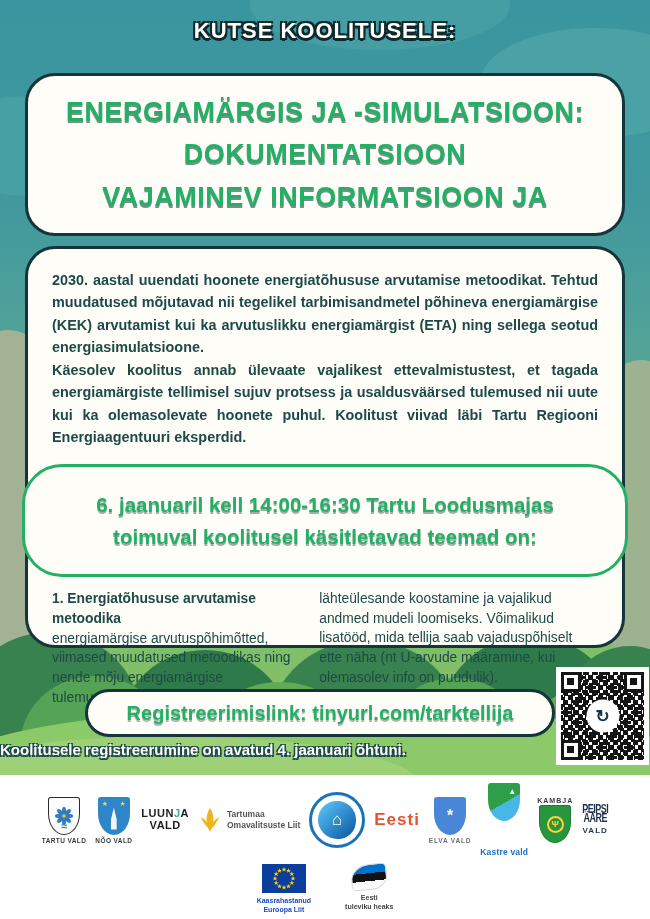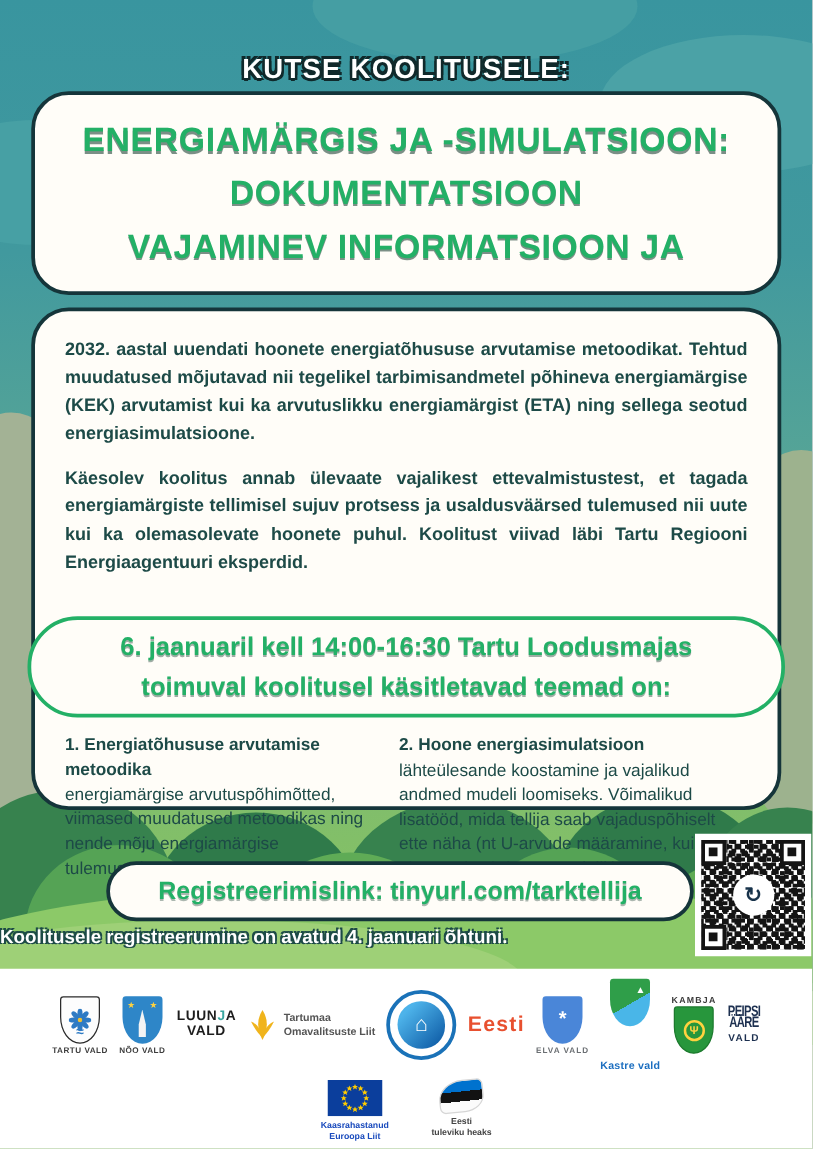--- a/index.html
+++ b/index.html
@@ -22,35 +22,35 @@
   .b4{ left:440px; top:636px; width:180px; height:170px; background:#2f7a4a; }
   .b5{ left:560px; top:646px; width:140px; height:150px; background:#37824e; }
   .b6{ left:20px; top:676px; width:150px; height:140px; background:#55a355; }
   .b7{ left:200px; top:682px; width:160px; height:140px; background:#5fab56; }
   .b8{ left:380px; top:678px; width:150px; height:140px; background:#55a355; }
   .b9{ left:520px; top:688px; width:140px; height:130px; background:#5fab56; }
   .ground{ position:absolute; left:-60px; top:706px; width:770px; height:130px; background:#8cc968; border-radius:50% 50% 0 0; }
   .ground2{ position:absolute; left:-80px; top:736px; width:500px; height:100px; background:#9ed077; border-radius:50% 50% 0 0; }
 
   .kicker{
-    position:absolute; top:42px; left:0; width:100%; text-align:center; z-index:3;
+    position:absolute; top:18px; left:0; width:100%; text-align:center; z-index:3;
     color:#fff; font-size:22px; font-weight:800; letter-spacing:1px;
     text-shadow:-2px -2px 0 #10292b, 2px -2px 0 #10292b, -2px 2px 0 #10292b, 2px 2px 0 #10292b, 0 3px 0 #10292b;
   }
   .card{ position:absolute; background:#fffdf8; border:3px solid #15353a; z-index:2;align-items:center; }
   .title-card{ left:25px; top:73px; width:600px; height:163px; border-radius:30px;
     display:flex; flex-direction:column; justify-content:center; text-align:center; }
   .title-line{ display:block; color:#23b066; font-size:27px; font-weight:800; line-height:1.58; letter-spacing:.5px;
     text-shadow:0 2px 0 rgba(14,52,40,.55); }
   .main-card{ left:25px; top:246px; width:600px; height:402px; border-radius:30px; padding:20px 24px 16px; }
   .para{ color:#1d4a47; font-size:14.4px; font-weight:600; line-height:1.56; text-align:justify; }
-  .para + .para{ margin-top:13px; }
+  .para + .para{ }
   .session-pill{
-    margin:31px -30px 0; background:#fffdf8; border:3px solid #23b066; border-radius:40px;
-    padding:6px 8px; text-align:center;
+    margin:15px -30px 0; background:#fffdf8; border:3px solid #23b066; border-radius:40px;
+    padding:22px 8px; text-align:center;
   }
   .session-line{ display:block; color:#23b066; font-size:20.5px; font-weight:800; line-height:1.55;
     text-shadow:0 1.5px 0 rgba(14,52,40,.4); }
   .topics{ display:flex; gap:20px; margin-top:12px; }
   .topic{ color:#1d4a47; }
   .topic-1{ width:47%; }
   .topic-2{ width:53%; }
   .topic h3{ font-size:13.8px; font-weight:800; line-height:1.4; margin-bottom:1px; }
   .topic p{ font-size:13.8px; font-weight:500; line-height:1.42; }
   .reg-pill{
@@ -148,35 +148,34 @@
 
   <div class="kicker">KUTSE KOOLITUSELE:</div>
 
   <div class="card title-card">
     <span class="title-line">ENERGIAMÄRGIS JA -SIMULATSIOON:</span>
     <span class="title-line">DOKUMENTATSIOON</span>
     <span class="title-line">VAJAMINEV INFORMATSIOON JA</span>
   </div>
 
   <div class="card main-card">
-    <p class="para">2032. aastal uuendati hoonete energiatõhususe arvutamise metoodikat. Tehtud muudatused mõjutavad nii tegelikel tarbimisandmetel põhineva energiamärgise (KEK) arvutamist kui ka arvutuslikku energiamärgist (ETA) ning sellega seotud energiasimulatsioone.</p>
+    <p class="para">2030. aastal uuendati hoonete energiatõhususe arvutamise metoodikat. Tehtud muudatused mõjutavad nii tegelikel tarbimisandmetel põhineva energiamärgise (KEK) arvutamist kui ka arvutuslikku energiamärgist (ETA) ning sellega seotud energiasimulatsioone.</p>
     <p class="para">Käesolev koolitus annab ülevaate vajalikest ettevalmistustest, et tagada energiamärgiste tellimisel sujuv protsess ja usaldusväärsed tulemused nii uute kui ka olemasolevate hoonete puhul. Koolitust viivad läbi Tartu Regiooni Energiaagentuuri eksperdid.</p>
 
     <div class="session-pill">
       <span class="session-line">6. jaanuaril kell 14:00-16:30 Tartu Loodusmajas</span>
       <span class="session-line">toimuval koolitusel käsitletavad teemad on:</span>
     </div>
 
     <div class="topics">
       <div class="topic topic-1">
         <h3>1. Energiatõhususe arvutamise metoodika</h3>
         <p>energiamärgise arvutuspõhimõtted, viimased muudatused metoodikas ning nende mõju energiamärgise tulemustele.</p>
       </div>
       <div class="topic topic-2">
-        <h3>2. Hoone energiasimulatsioon</h3>
         <p>lähteülesande koostamine ja vajalikud andmed mudeli loomiseks. Võimalikud lisatööd, mida tellija saab vajaduspõhiselt ette näha (nt U-arvude määramine, kui olemasolev info on puudulik).</p>
       </div>
     </div>
   </div>
 
   <div class="reg-pill">
     <span>Registreerimislink: tinyurl.com/tarktellija</span>
   </div>
 
   <div class="qr">

